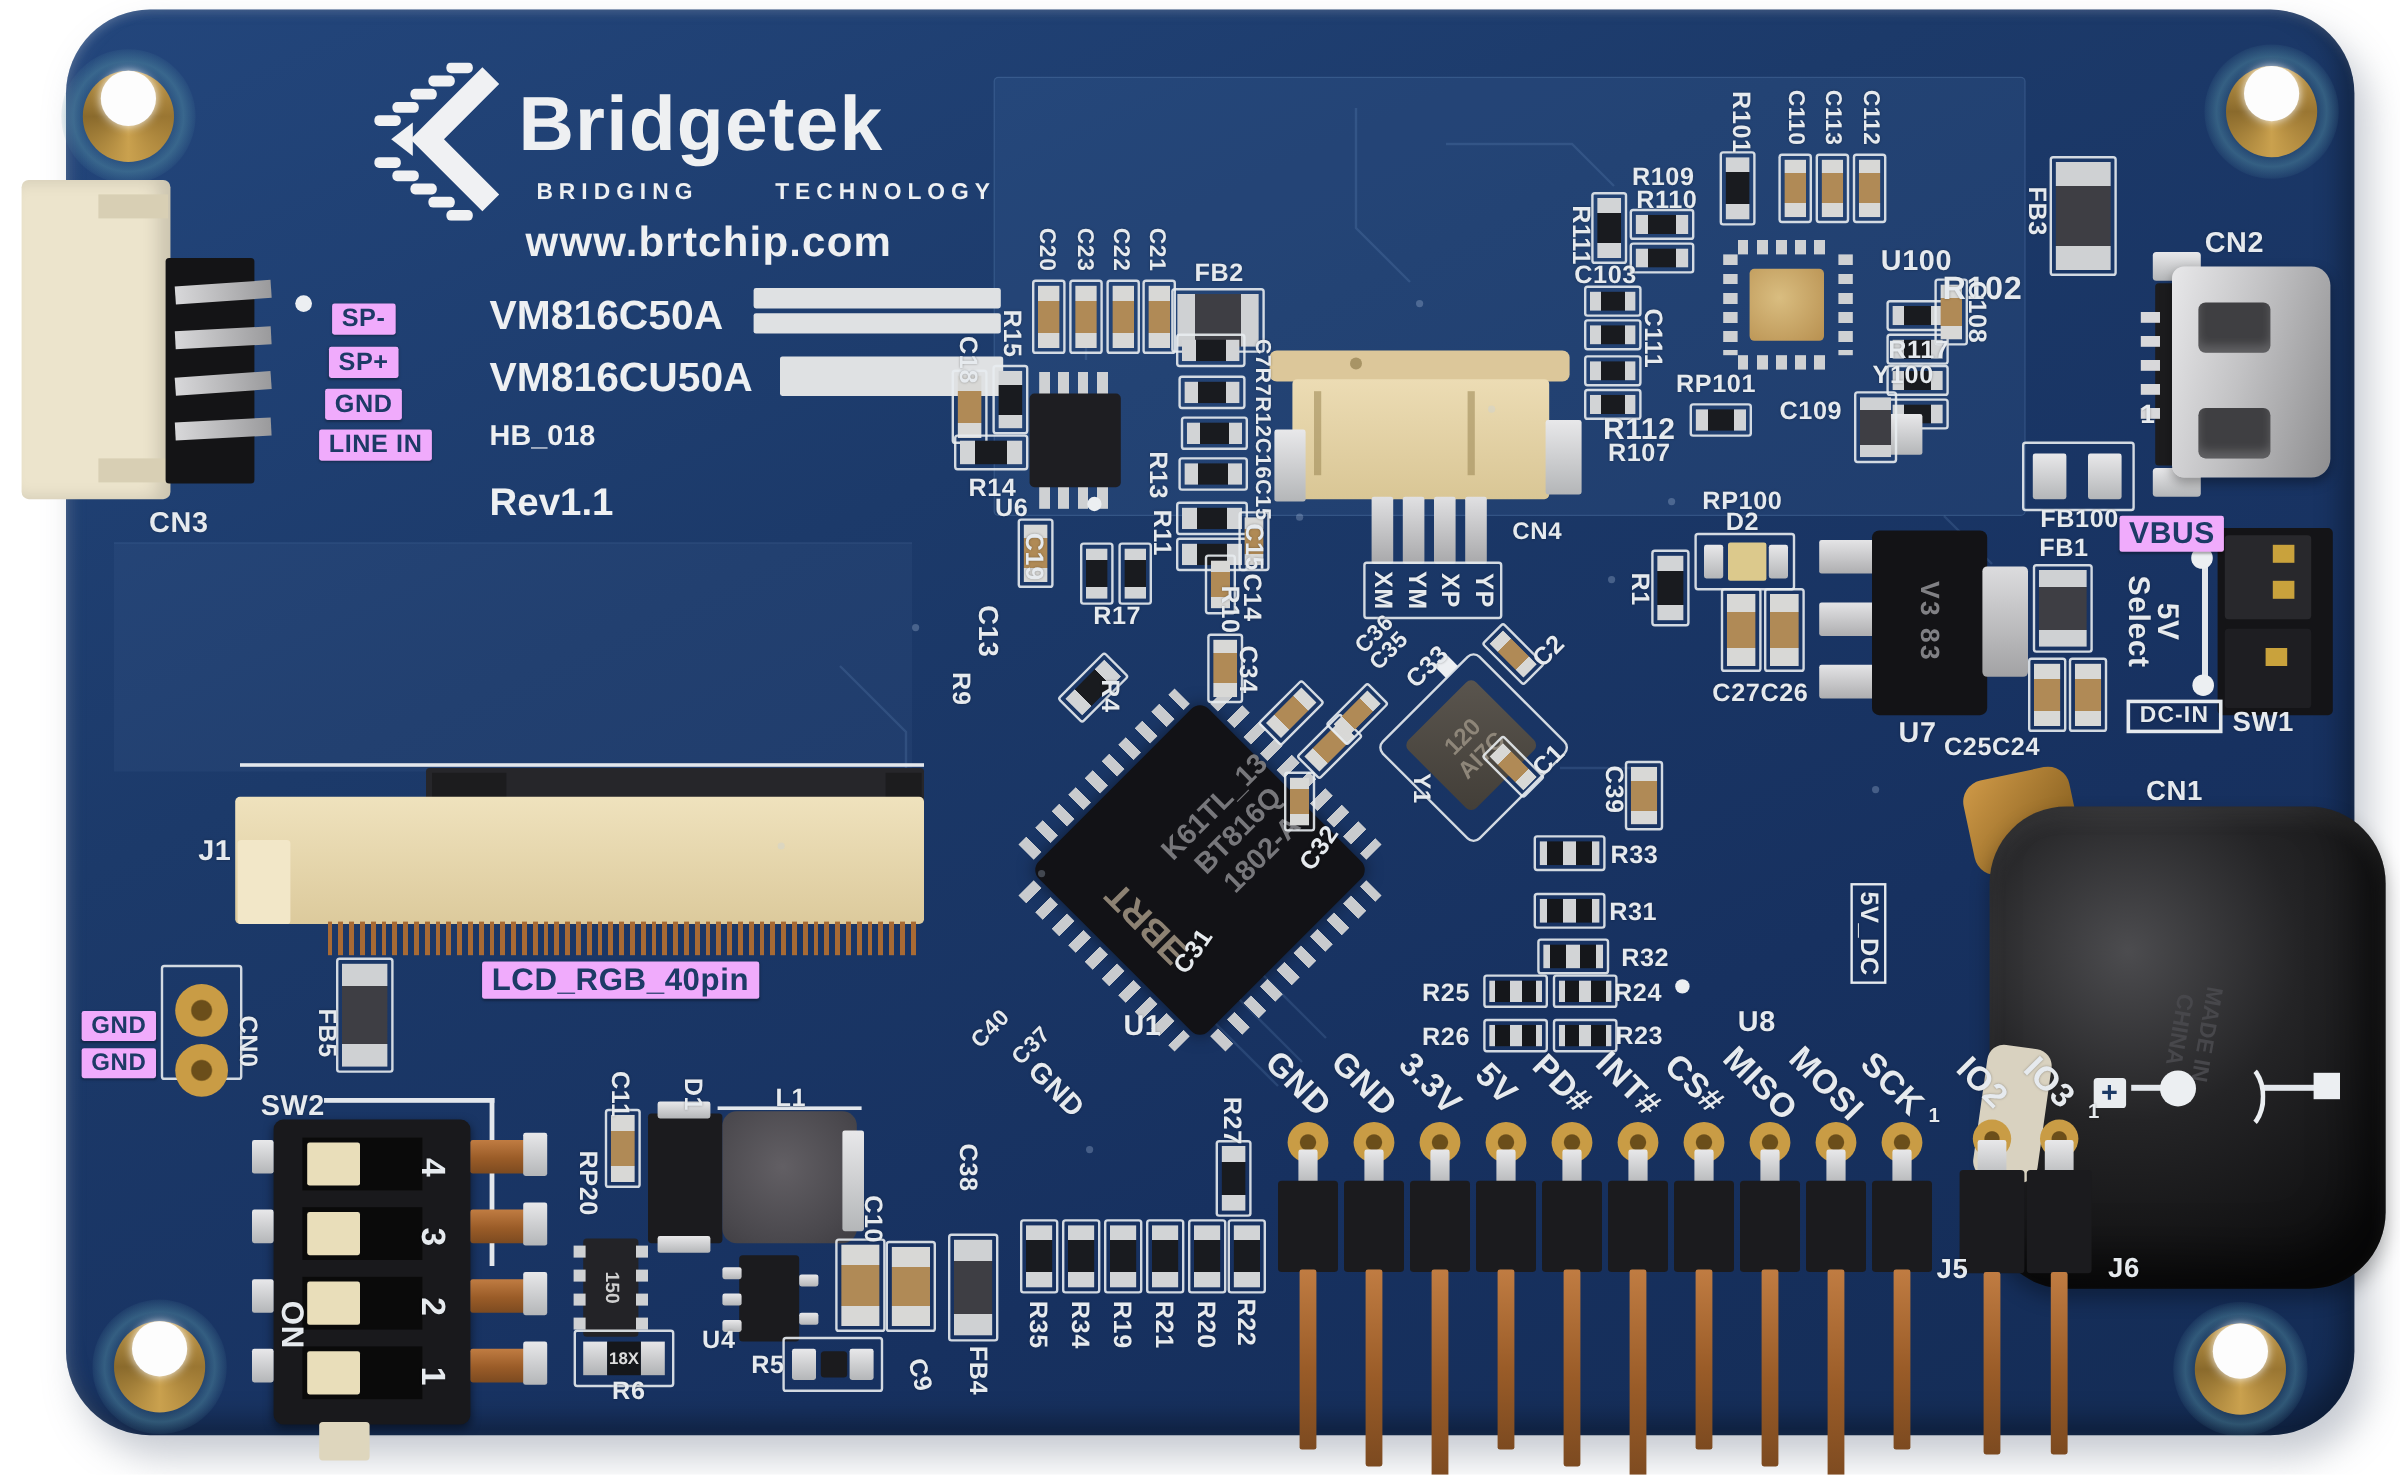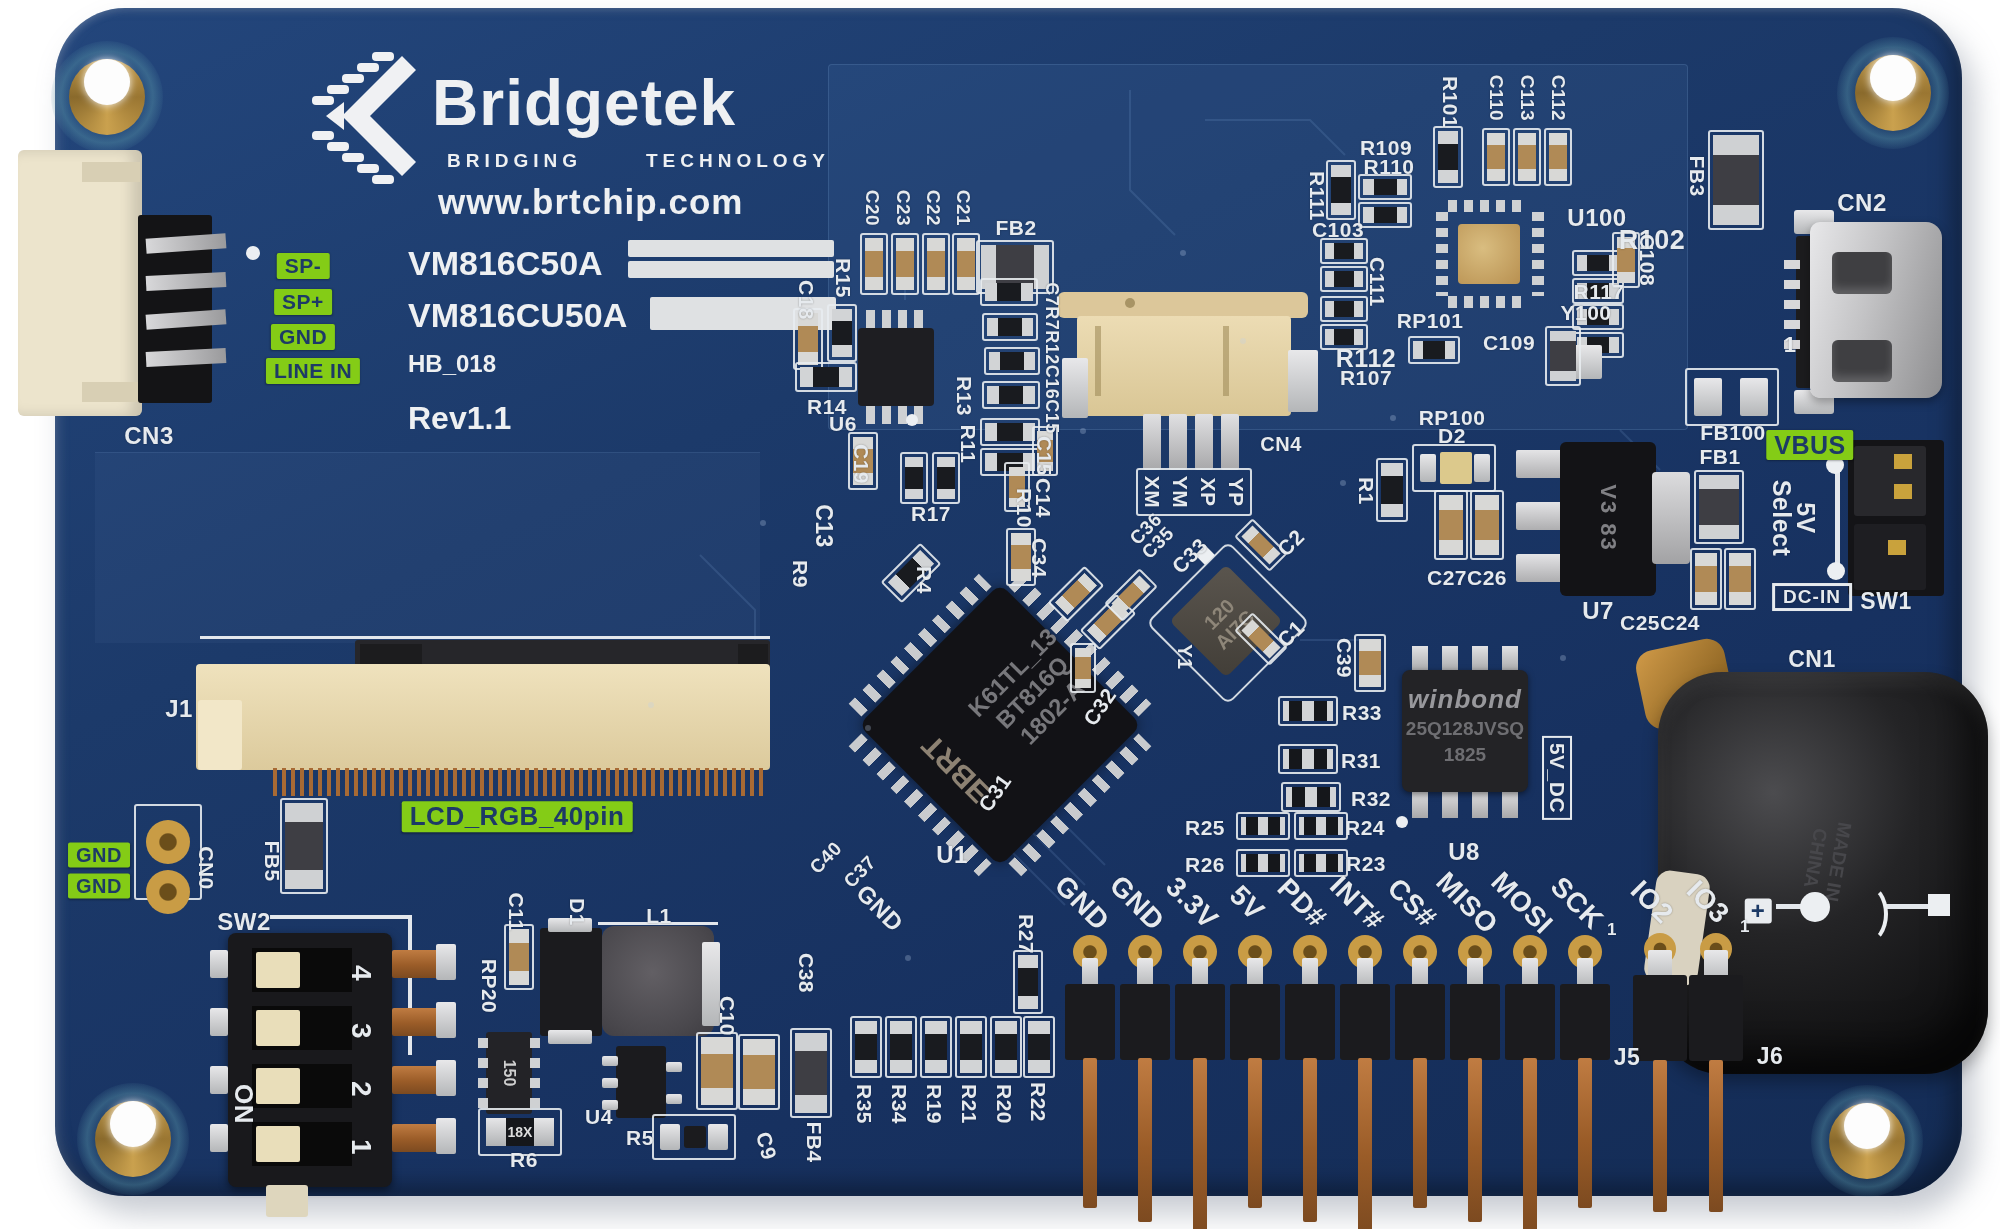--- a/index.html
+++ b/index.html
@@ -18,21 +18,21 @@
       border-top:1px solid rgba(150,190,235,.12);}
   #traces{position:absolute;left:0;top:0;z-index:6;pointer-events:none;}
   .hole{position:absolute;width:112px;height:112px;border-radius:50%;z-index:10;
         background:radial-gradient(circle,rgba(80,140,160,0) 40%,rgba(85,145,165,.45) 58%,rgba(80,140,160,0) 74%);}
   .ring{width:76px;height:76px;margin:18px;border-radius:50%;
         background:conic-gradient(#d4ab58,#9a7632,#caa14e,#8a6a2c,#d4ab58);}
   .bore{width:46px;height:46px;margin:15px;border-radius:50%;background:#fdfdfd;
         box-shadow:0 0 8px rgba(255,255,255,.95);}
   .sslabel{position:absolute;color:#e6eaee;font-weight:bold;white-space:nowrap;letter-spacing:.5px;
            z-index:40;text-shadow:0 0 2px rgba(0,0,0,.35);line-height:1.05;}
-  .sslabel.boxed{background:#84cc16;color:#1d3a66;padding:2px 8px;border-radius:2px;text-shadow:none;
+  .sslabel.boxed{background:#f0abfc;color:#1d3a66;padding:2px 8px;border-radius:2px;text-shadow:none;
                  box-shadow:0 1px 2px rgba(0,0,0,.3);}
   .sslabel.outline{border:3px solid #e6eaee;padding:1px 8px;letter-spacing:1px;background:rgba(20,40,80,.25);}
   .sslabel.framed{border:2px solid #e6eaee;padding:2px 5px;}
   .sslabel.plus{background:#e9ecef;color:#1c3a66;padding:0 6px;border-radius:3px;text-shadow:none;}
   .part{position:absolute;box-sizing:border-box;z-index:30;}
   .frame{border:2px solid rgba(232,236,240,.9);border-radius:3px;}
   .sv,.sh,.sh2{border:2px solid rgba(232,236,240,.9);border-radius:3px;padding:3px;background-clip:content-box;}
   .sv.res{background-image:linear-gradient(180deg,#d2d4d6 0 27%,#191b1f 27% 73%,#d2d4d6 73%);}
   .sv.cap{background-image:linear-gradient(180deg,#d8d8d6 0 27%,#b08a56 27% 73%,#d8d8d6 73%);}
   .sv.bead{background-image:linear-gradient(180deg,#cfd1d3 0 24%,#3e3e44 24% 76%,#cfd1d3 76%);}
@@ -212,34 +212,20 @@
     <div style="left:6px;top:10px;width:50px;height:28px;background:linear-gradient(180deg,#e4e4e6,#aeaeb0);border-radius:2px"></div>
     <div style="left:6px;top:62px;width:50px;height:28px;background:linear-gradient(180deg,#e4e4e6,#aeaeb0);border-radius:2px"></div>
     <div style="left:6px;top:114px;width:50px;height:28px;background:linear-gradient(180deg,#e4e4e6,#aeaeb0);border-radius:2px"></div>
     <div style="left:50px;top:2px;width:96px;height:154px;background:#131316;border-radius:6px"></div>
     <div style="left:142px;top:32px;width:38px;height:92px;background:linear-gradient(180deg,#dcdcde,#a2a2a4);border-radius:4px"></div>
     <div style="left:66px;top:40px;width:64px;height:76px;display:flex;align-items:center;justify-content:center">
       <span style="position:static;transform:rotate(90deg);color:#808084;font-weight:bold;font-size:22px;letter-spacing:2px;white-space:nowrap">V3 83</span>
     </div>
   </div>
 
-  <div class="asm" style="left:1396px;top:640px;width:140px;height:185px">
-    <div style="left:16px;top:6px;width:16px;height:26px;background:linear-gradient(180deg,#e2e2e4,#a8a8aa)"></div>
-    <div style="left:46px;top:6px;width:16px;height:26px;background:linear-gradient(180deg,#e2e2e4,#a8a8aa)"></div>
-    <div style="left:76px;top:6px;width:16px;height:26px;background:linear-gradient(180deg,#e2e2e4,#a8a8aa)"></div>
-    <div style="left:106px;top:6px;width:16px;height:26px;background:linear-gradient(180deg,#e2e2e4,#a8a8aa)"></div>
-    <div style="left:16px;top:150px;width:16px;height:28px;background:linear-gradient(180deg,#e2e2e4,#a8a8aa)"></div>
-    <div style="left:46px;top:150px;width:16px;height:28px;background:linear-gradient(180deg,#e2e2e4,#a8a8aa)"></div>
-    <div style="left:76px;top:150px;width:16px;height:28px;background:linear-gradient(180deg,#e2e2e4,#a8a8aa)"></div>
-    <div style="left:106px;top:150px;width:16px;height:28px;background:linear-gradient(180deg,#e2e2e4,#a8a8aa)"></div>
-    <div style="left:6px;top:30px;width:126px;height:122px;background:#232326;border-radius:8px;box-shadow:0 2px 6px rgba(0,0,0,.5)"></div>
-    <div style="left:6px;top:44px;width:126px;text-align:center;font-style:italic;font-weight:bold;font-size:26px;color:#98989c;letter-spacing:1px">winbond</div>
-    <div style="left:6px;top:78px;width:126px;text-align:center;font-size:19px;font-weight:bold;color:#6e6e72">25Q128JVSQ</div>
-    <div style="left:6px;top:104px;width:126px;text-align:center;font-size:19px;font-weight:bold;color:#6e6e72">1825</div>
-  </div>
 
   <div class="asm" style="left:478px;top:1030px;width:62px;height:86px">
     <div style="left:8px;top:2px;width:46px;height:82px;background:#232327;border-radius:3px"></div>
     <div style="left:0;top:8px;width:10px;height:10px;background:#cfd1d3"></div>
     <div style="left:0;top:28px;width:10px;height:10px;background:#cfd1d3"></div>
     <div style="left:0;top:48px;width:10px;height:10px;background:#cfd1d3"></div>
     <div style="left:0;top:68px;width:10px;height:10px;background:#cfd1d3"></div>
     <div style="left:52px;top:8px;width:10px;height:10px;background:#cfd1d3"></div>
     <div style="left:52px;top:28px;width:10px;height:10px;background:#cfd1d3"></div>
     <div style="left:52px;top:48px;width:10px;height:10px;background:#cfd1d3"></div>

